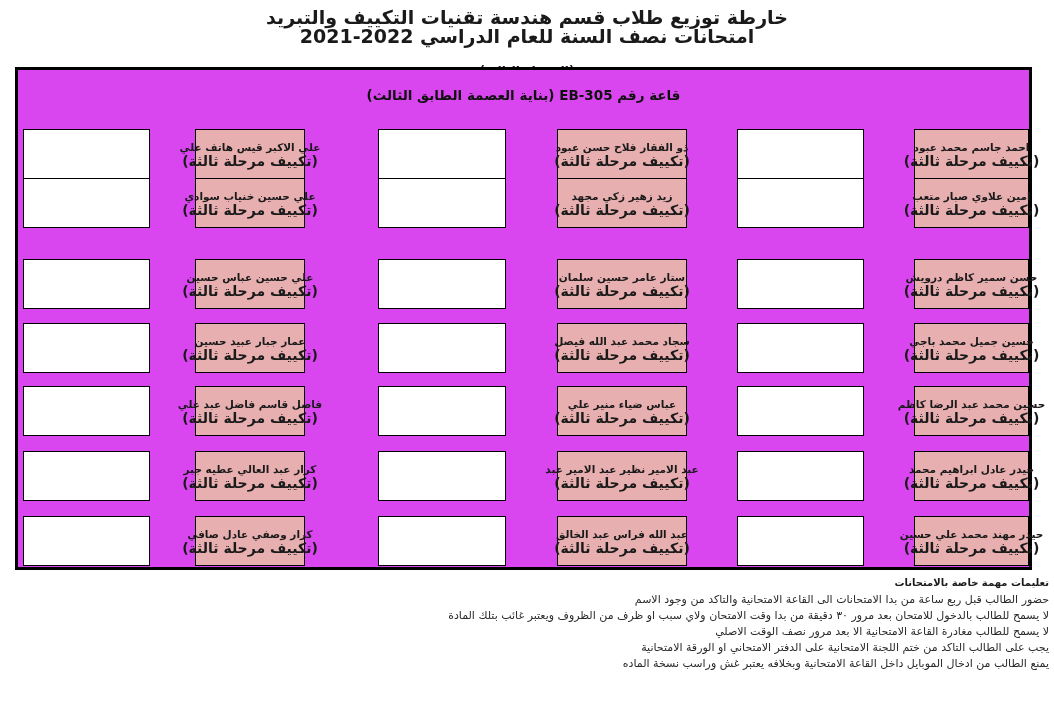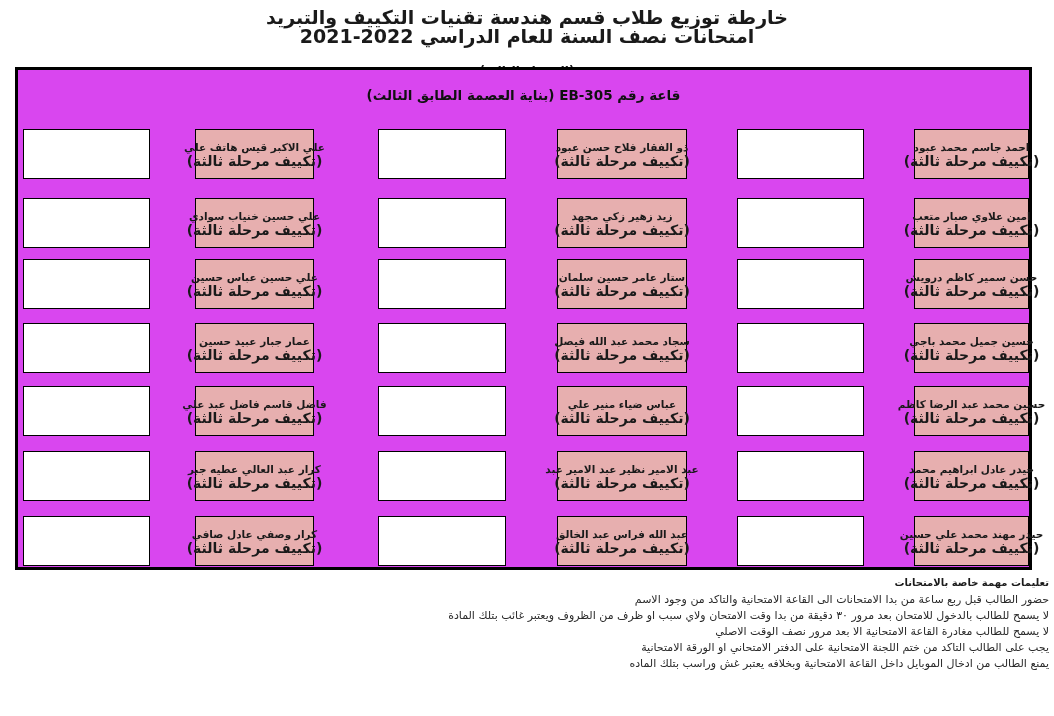--- a/index.html
+++ b/index.html
@@ -24,27 +24,27 @@
   .seat.empty{background:#ffffff;border:1.5px solid #000;}
   .seat.filled{
     background:#e7afaf;border:1.5px solid #000;
     display:flex;flex-direction:column;justify-content:center;align-items:center;
     direction:rtl;text-align:center;padding:1px 2px;
   }
   .seat .nm{font-size:10.5px;font-weight:bold;line-height:14px;color:#1a1a1a;white-space:nowrap;}
   .seat .nt{font-size:14px;font-weight:bold;line-height:14px;color:#1a1a1a;white-space:nowrap;}
 
   .c0{left:5px;width:127px;}
-  .c1{left:177px;width:119px;}
+  .c1{left:177px;width:110px;}
   .c2{left:360px;width:128px;}
   .c3{left:539px;width:130px;}
   .c4{left:719px;width:127px;}
   .c5{left:896px;width:115px;}
 
-  .r0{top:59px;} .r1{top:128px;} .r2{top:189px;} .r3{top:253px;}
+  .r0{top:59px;} .r1{top:108px;} .r2{top:189px;} .r3{top:253px;}
   .r4{top:316px;} .r5{top:381px;padding-left:48px;} .r6{top:446px;}
 
   .instructions{
     position:absolute;top:574px;right:5px;left:20px;direction:rtl;text-align:right;
     color:#2a2a2a;
   }
   .instructions .heading{
     font-size:10px;font-weight:bold;line-height:18px;color:#1a1a1a;
   }
   .instructions .item{font-size:11px;line-height:16px;color:#2a2a2a;}
@@ -187,14 +187,14 @@
     </div>
   </div>
 </div>
 
 <div class="instructions">
   <div class="heading">تعليمات مهمة خاصة بالامتحانات</div>
   <div class="item">حضور الطالب قبل ربع ساعة من بدا الامتحانات الى القاعة الامتحانية والتاكد من وجود الاسم</div>
   <div class="item">لا يسمح للطالب بالدخول للامتحان بعد مرور ٣٠ دقيقة من بدا وقت الامتحان ولاي سبب او ظرف من الظروف ويعتبر غائب بتلك المادة</div>
   <div class="item">لا يسمح للطالب مغادرة القاعة الامتحانية الا بعد مرور نصف الوقت الاصلي</div>
   <div class="item">يجب على الطالب التاكد من ختم اللجنة الامتحانية على الدفتر الامتحاني او الورقة الامتحانية</div>
-  <div class="item">يمنع الطالب من ادخال الموبايل داخل القاعة الامتحانية وبخلافه يعتبر غش وراسب بتلك الماده</div>
+  <div class="item">يمنع الطالب من ادخال الموبايل داخل القاعة الامتحانية وبخلافه يعتبر غش وراسب نسخة الماده</div>
 </div>
 
 </body></html>

